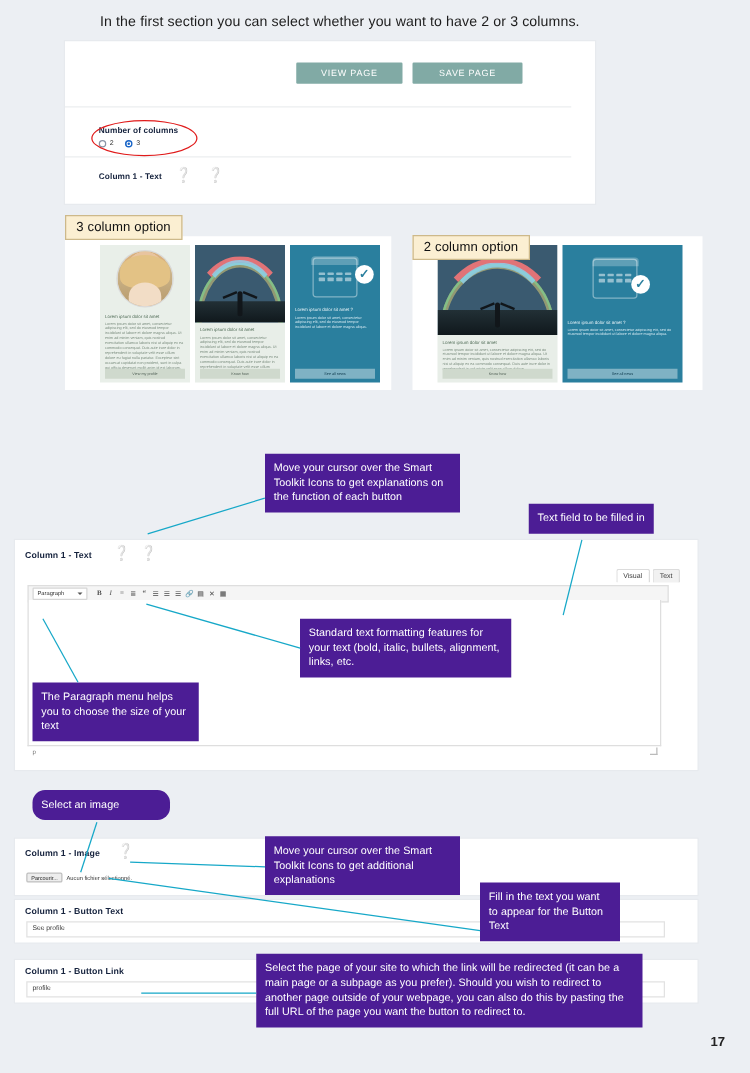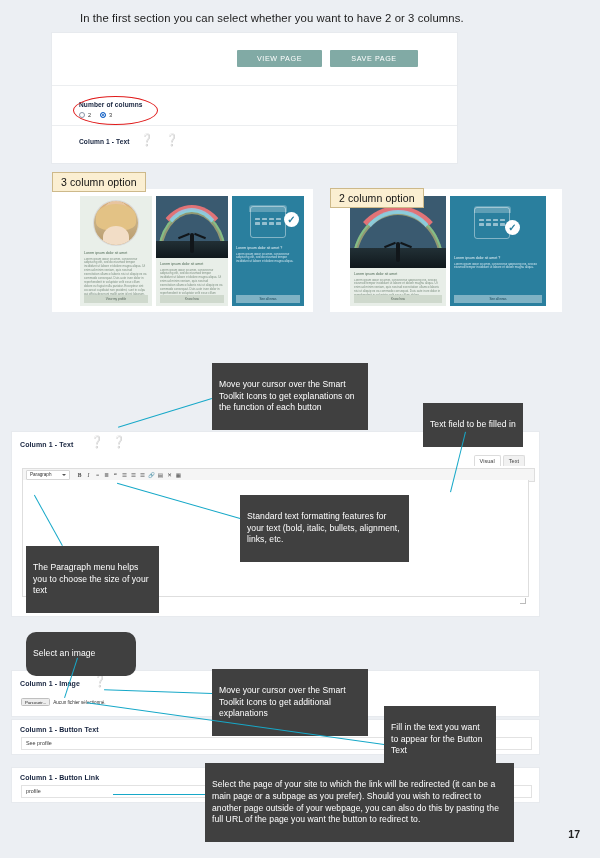--- a/index.html
+++ b/index.html
@@ -20,20 +20,21 @@
     line-height:15.5px;
     color:#1c1c1c;
     letter-spacing:.1px;
   }
 
   
   .panel{
     position:absolute;
     background:#ffffff;
     box-shadow:0 0 0 1px rgba(0,0,0,.02);
+    padding-left:19px;
   }
 
   
   .adm-btn{
     position:absolute;
     background:#81aaa5;
     color:#ffffff;
     font-size:7.2px;
     letter-spacing:.6px;
     text-align:center;
@@ -171,25 +172,25 @@
     font-size:10.5px;
     color:#111;
     padding:3px 8px;
     letter-spacing:.1px;
     white-space:nowrap;
   }
 
   
   .callout{
     position:absolute;
-    background:#404040;
+    background:#4c1d95;
     color:#ffffff;
     font-size:8.6px;
     line-height:11.6px;
-    padding:16px 7px;
+    padding:6px 7px;
     letter-spacing:.05px;
   }
   .callout.big{font-size:8.6px;line-height:11.8px;}
   .leader{position:absolute;background:#16a8c8;transform-origin:0 0;height:1.3px;}
 
   
   .wp-tabs{position:absolute;display:flex;gap:2px;}
   .wp-tab{
     font-size:5.6px;color:#444;background:#f1f1f1;border:.8px solid #dcdcdc;
     padding:2px 5px;border-bottom:none;border-radius:2px 2px 0 0;

